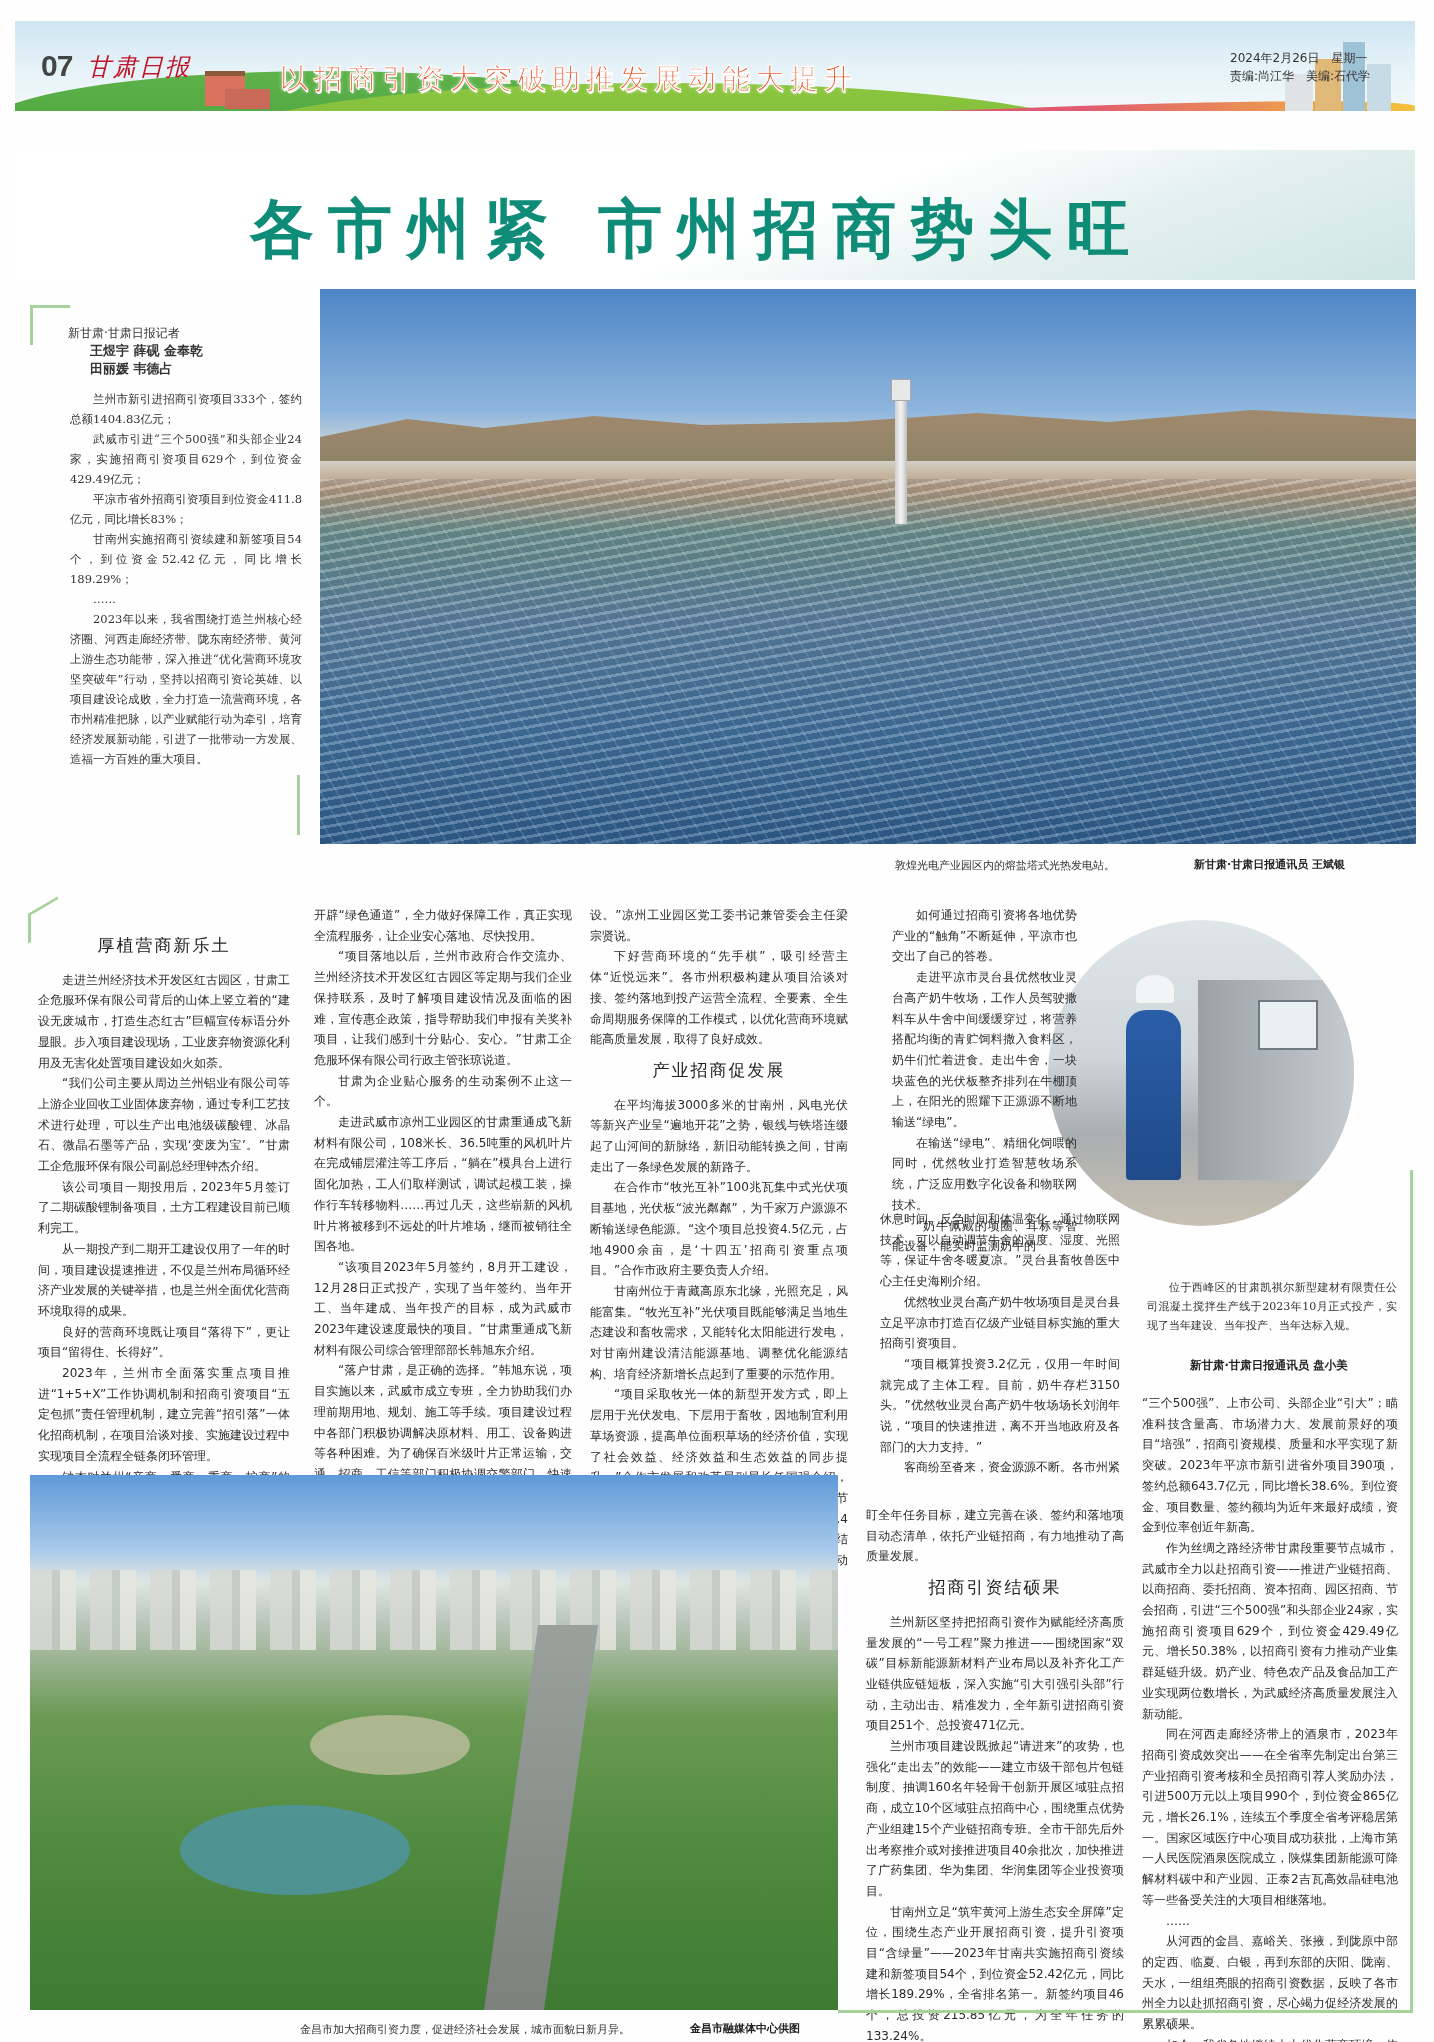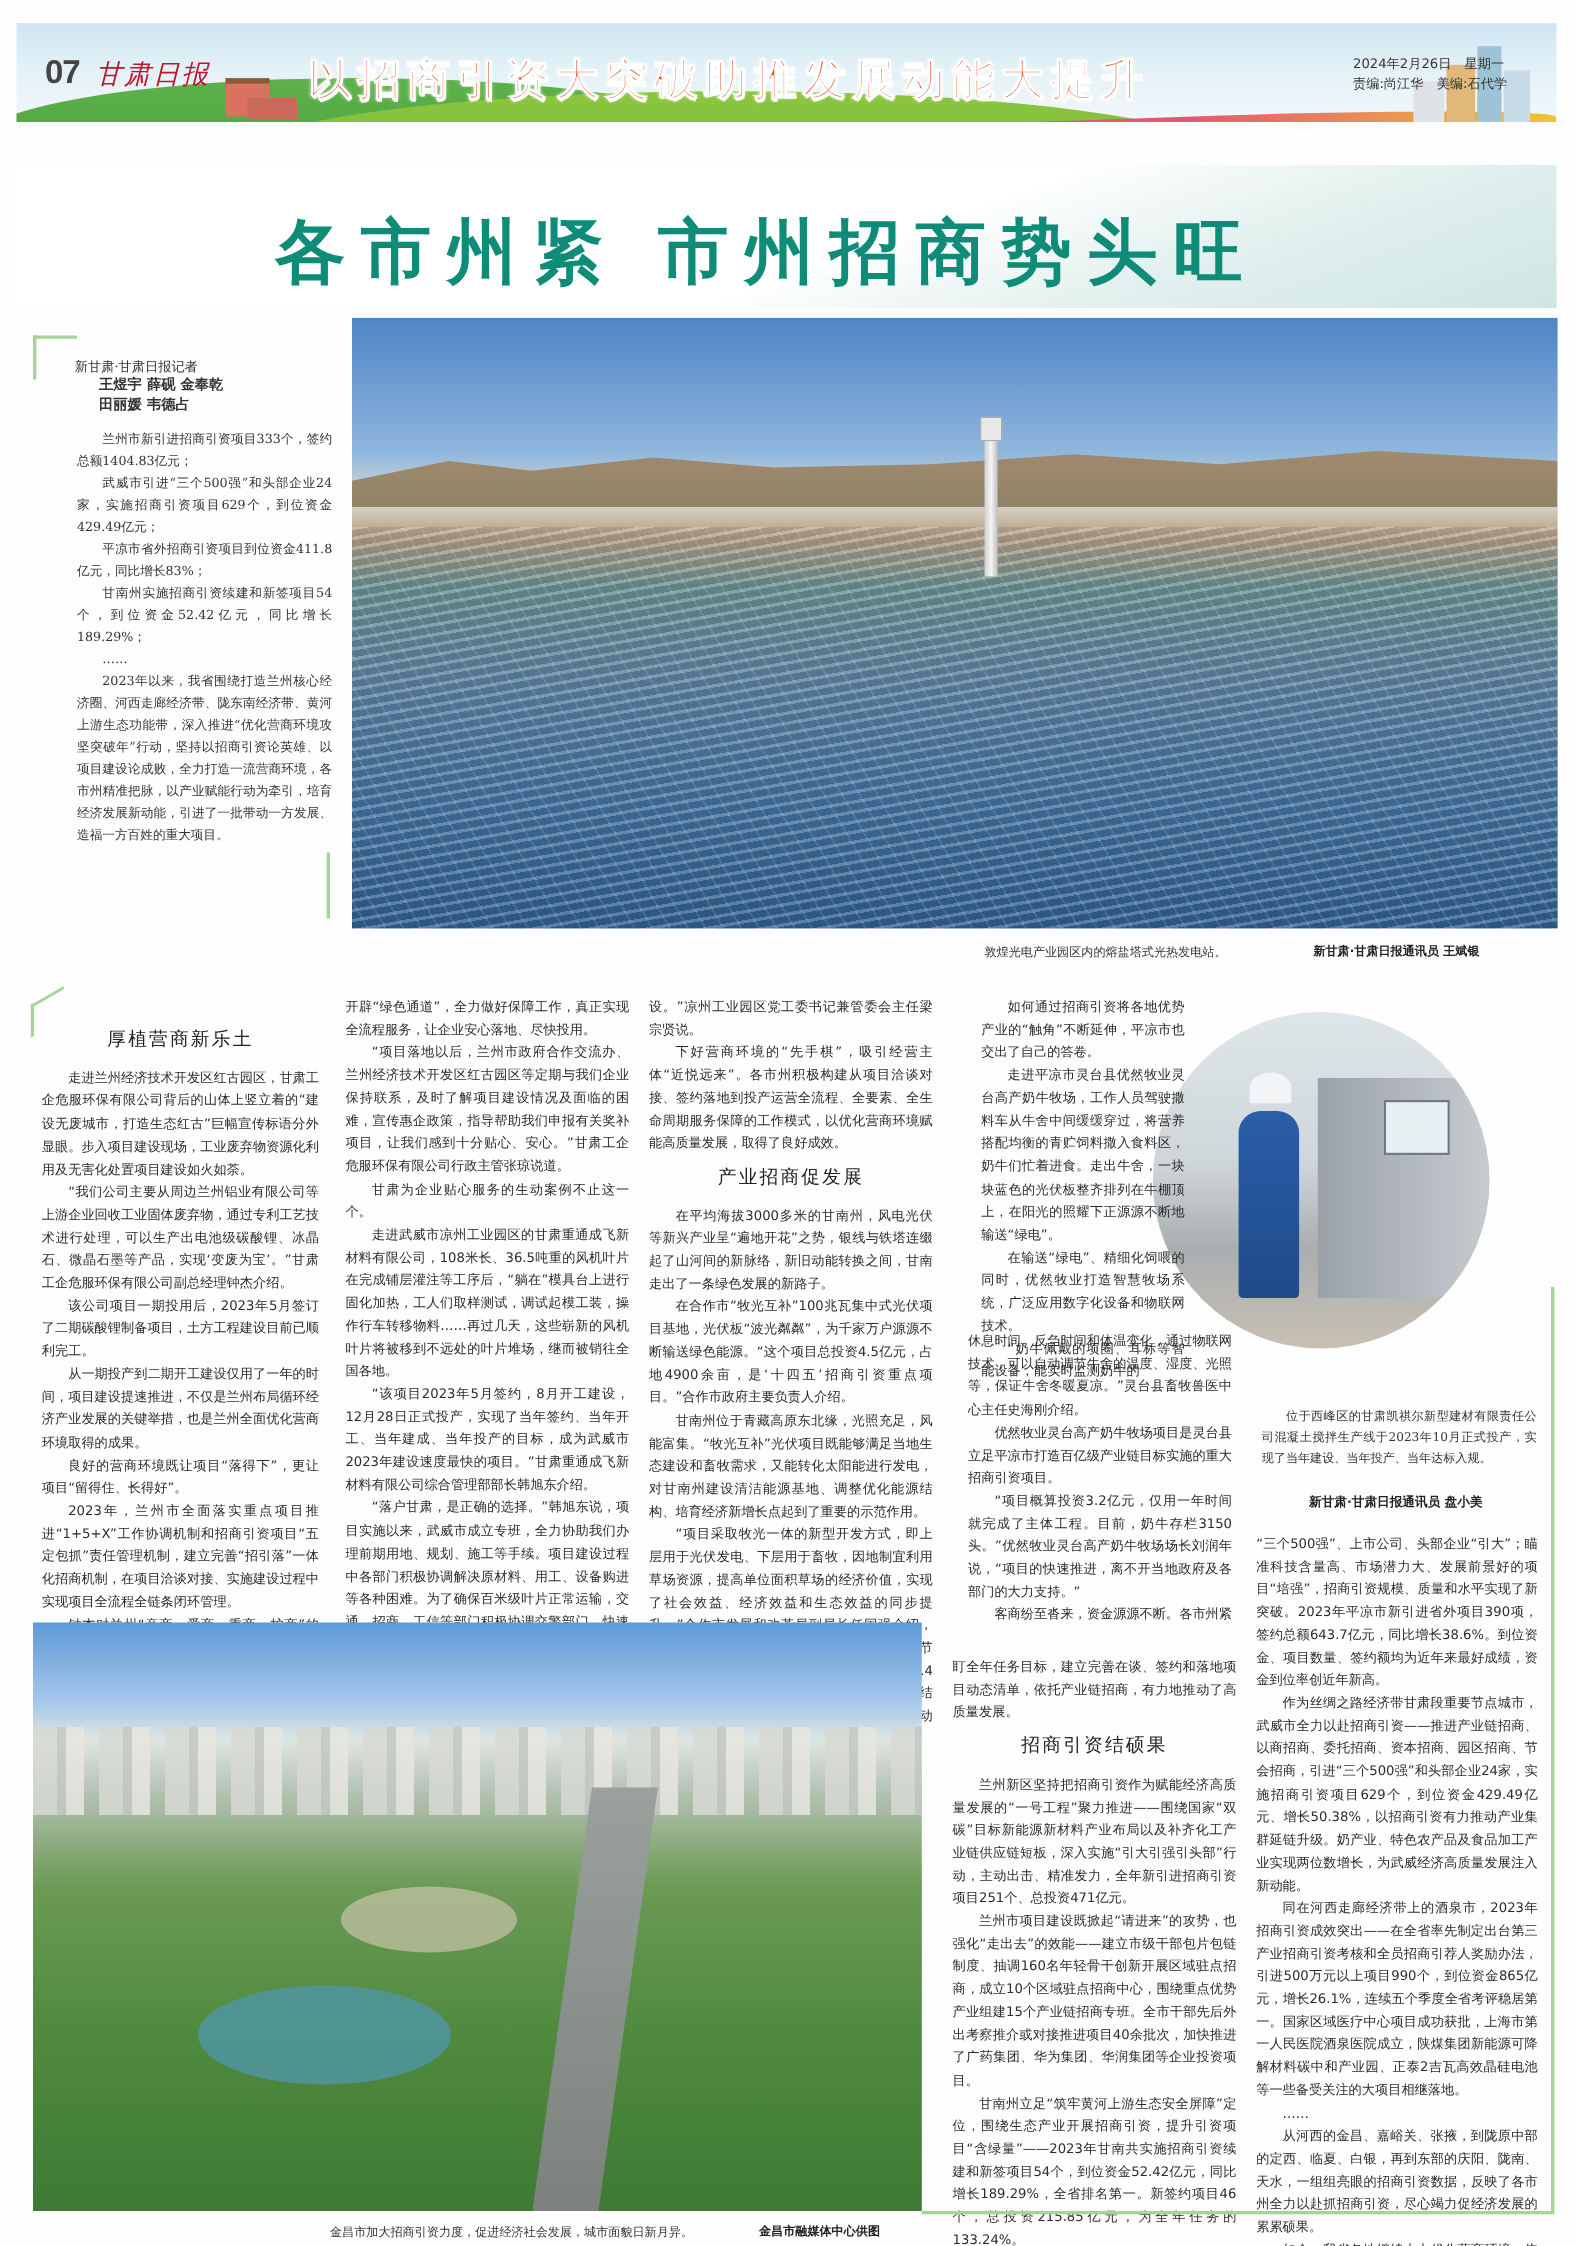--- a/index.html
+++ b/index.html
@@ -17,21 +17,21 @@
     background: linear-gradient(90deg, #d94f6a, #e05a72 60%, #f3c23a 100%); border-radius: 40% 40% 0 0; }
   .mh-barn { position: absolute; left: 190px; top: 55px; width: 40px; height: 30px; background: #d9735f; }
   .mh-barn-roof { position: absolute; left: 190px; top: 50px; width: 40px; height: 8px; background: #8a5a3a; }
   .mh-barn2 { position: absolute; left: 210px; top: 68px; width: 45px; height: 20px; background: #c8695a; }
   .mh-towers { position: absolute; right: 20px; top: 18px; width: 110px; height: 75px; }
   .mh-tower { position: absolute; bottom: 0; background: #e0b878; }
   .page-num { position: absolute; left: 26px; top: 28px; font-size: 30px; font-weight: bold; color: #444;
     font-family: "Liberation Sans", sans-serif; letter-spacing: -1px; }
   .paper-logo { position: absolute; left: 72px; top: 30px; font-family: "DejaVu Serif", serif; font-style: italic;
     font-size: 24px; color: #c0162c; letter-spacing: 2px; }
-  .section-title { position: absolute; left: 265px; top: 24px; font-size: 39px; font-weight: bold; color: #e8552a;
+  .section-title { position: absolute; left: 265px; top: 39px; font-size: 28px; font-weight: normal; color: #e8552a;
     letter-spacing: 6px; -webkit-text-stroke: 1px #fff; text-shadow: 1px 2px 0 #fff, 0 0 4px #fff; font-family: "DejaVu Sans", sans-serif; }
   .date-line { position: absolute; left: 1215px; top: 28px; font-size: 12px; color: #333; line-height: 18px; }
   .date-line span { display: block; white-space: nowrap; }
 
   
   .headline-bg { position: absolute; left: 15px; top: 150px; width: 1400px; height: 130px;
     background: linear-gradient(160deg, #ffffff 55%, #e2f0ee 75%, #cfe6e3 100%); }
   .headline { position: absolute; left: 250px; top: 186px; font-size: 64px; font-weight: bold; color: #0e8c78;
     letter-spacing: 14px; font-family: "DejaVu Sans", sans-serif; white-space: nowrap; }
 

